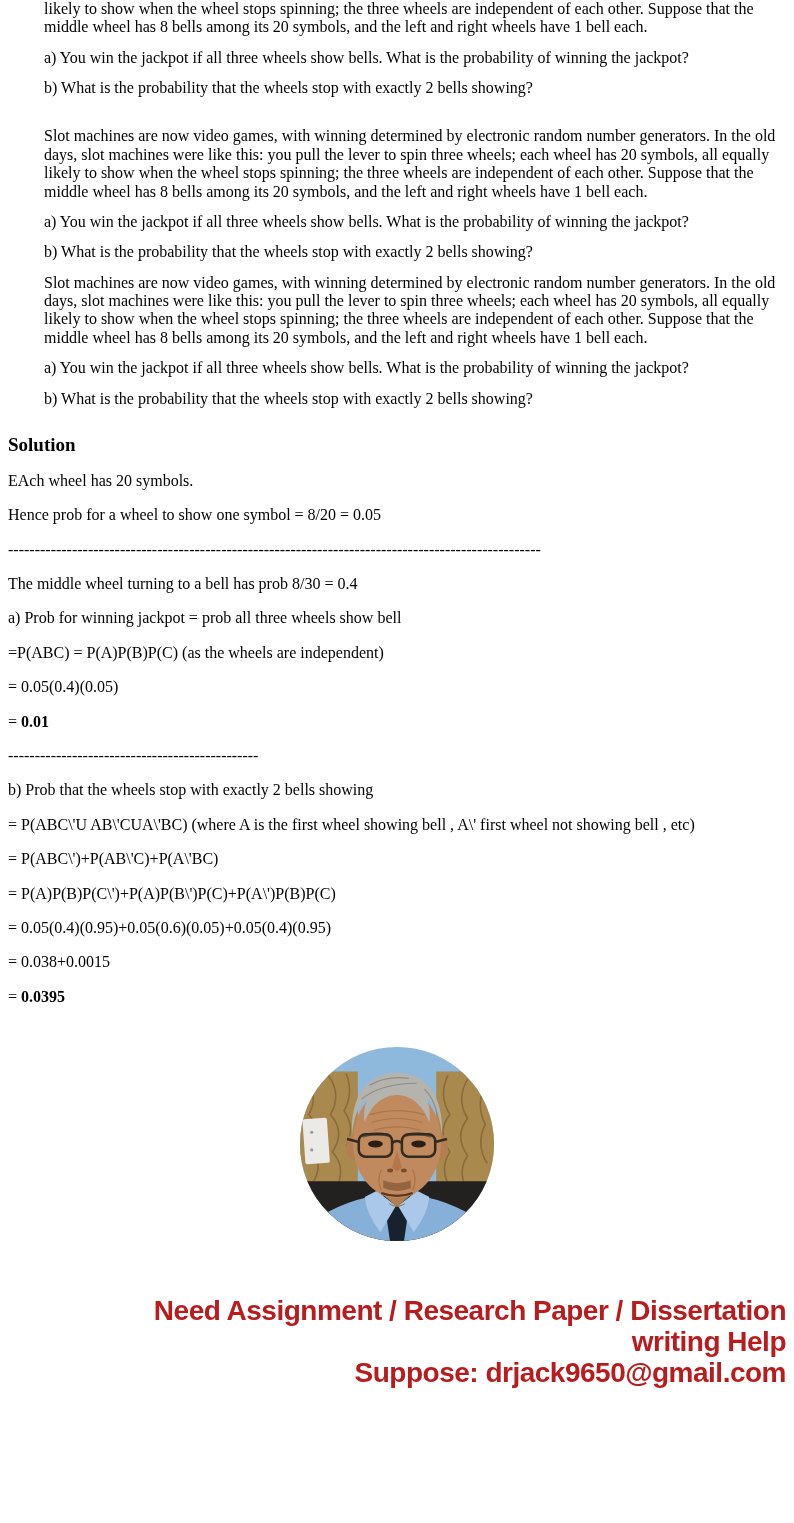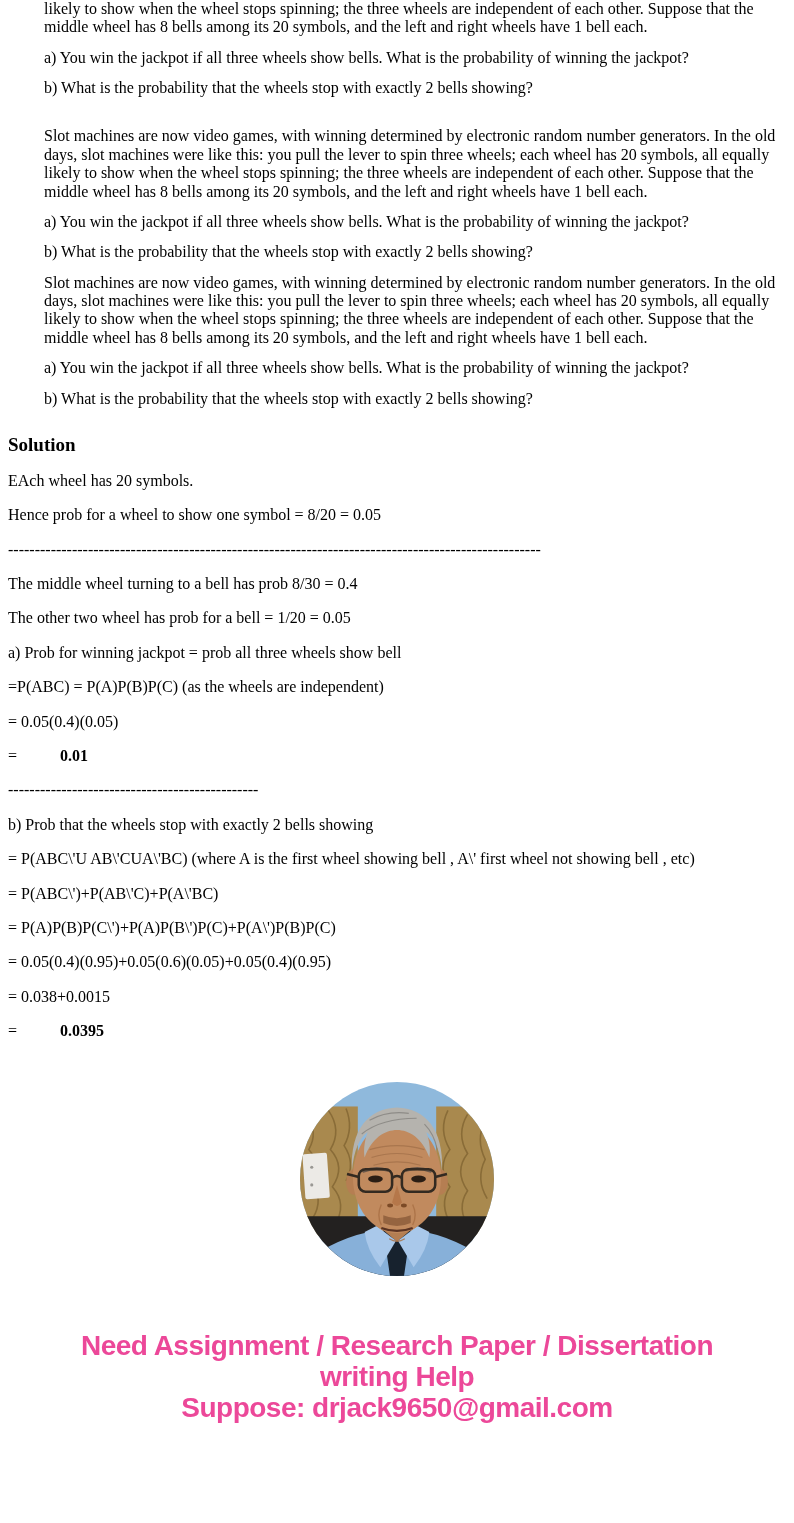--- a/index.html
+++ b/index.html
@@ -12,31 +12,31 @@
 
   
   .problem { margin-left:36px; }
   .problem p { margin:12px 0; }
   .problem .qb-last { margin-bottom:30px; }
 
   
   .sol-heading { font-family:"Liberation Serif", serif; font-size:19px; font-weight:bold;
                  margin:26px 0 8px 0; line-height:1.15; }
   p.sol { margin:16px 0; white-space:pre-wrap; }
-  p.sol strong { font-weight:bold;margin-left:39px; }
+  p.sol strong { font-weight:bold; }
 
   
   .photo-wrap { width:196px; height:196px; margin:40px auto 0 auto; }
   .photo-wrap svg { display:block; }
 
   
   .footer {
-    margin-top:53px; text-align:center;
+    margin-top:53px; text-align:right;
     font-family:"Liberation Sans", sans-serif; font-weight:bold;
-    font-size:28px; line-height:31px; letter-spacing:-0.5px; color:#ec4899;
+    font-size:28px; line-height:31px; letter-spacing:-0.5px; color:#b91c1c;
   }
 </style>
 </head>
 <body>
 
 <div class="viewport">
   <div class="doc">
 
     <section class="problem">
       <p>Slot machines are now video games, with winning determined by electronic random number generators. In the old days, slot machines were like this: you pull the lever to spin three wheels; each wheel has 20 symbols, all equally likely to show when the wheel stops spinning; the three wheels are independent of each other. Suppose that the middle wheel has 8 bells among its 20 symbols, and the left and right wheels have 1 bell each.</p>
@@ -55,21 +55,20 @@
       <p>a) You win the jackpot if all three wheels show bells. What is the probability of winning the jackpot?</p>
       <p>b) What is the probability that the wheels stop with exactly 2 bells showing?</p>
     </section>
 
     <h2 class="sol-heading">Solution</h2>
 
     <p class="sol">EAch wheel has 20 symbols.</p>
     <p class="sol">Hence prob for a wheel to show one symbol = 8/20 = 0.05</p>
     <p class="sol">----------------------------------------------------------------------------------------------------</p>
     <p class="sol">The middle wheel turning to a bell has prob 8/30 = 0.4</p>
-    <p class="sol">The other two wheel has prob for a bell = 1/20 = 0.05</p>
     <p class="sol">a) Prob for winning jackpot = prob all three wheels show bell</p>
     <p class="sol">=P(ABC) = P(A)P(B)P(C) (as the wheels are independent)</p>
     <p class="sol">= 0.05(0.4)(0.05)</p>
     <p class="sol"><span>= </span><strong>0.01</strong></p>
     <p class="sol">-----------------------------------------------</p>
     <p class="sol">b) Prob that the wheels stop with exactly 2 bells showing</p>
     <p class="sol">= P(ABC\'U AB\'CUA\'BC) (where A is the first wheel showing bell , A\' first wheel not showing bell , etc)</p>
     <p class="sol">= P(ABC\')+P(AB\'C)+P(A\'BC)</p>
     <p class="sol">= P(A)P(B)P(C\')+P(A)P(B\')P(C)+P(A\')P(B)P(C)</p>
     <p class="sol">= 0.05(0.4)(0.95)+0.05(0.6)(0.05)+0.05(0.4)(0.95)</p>

